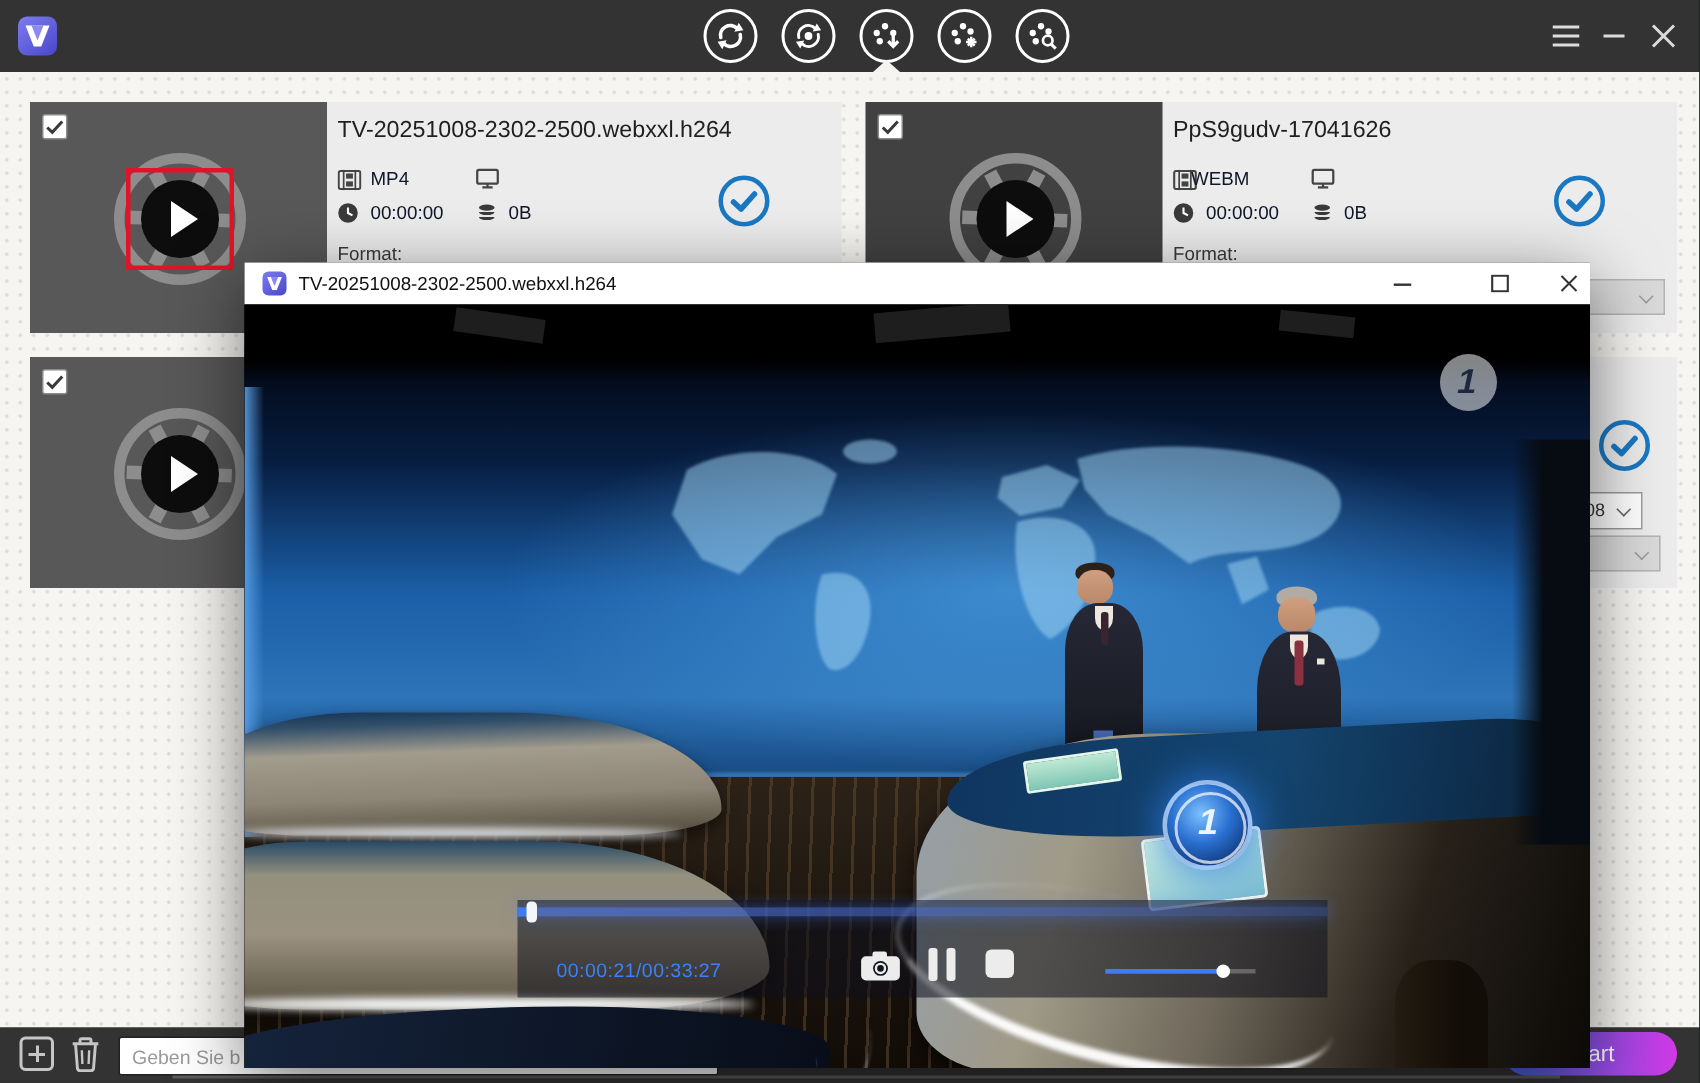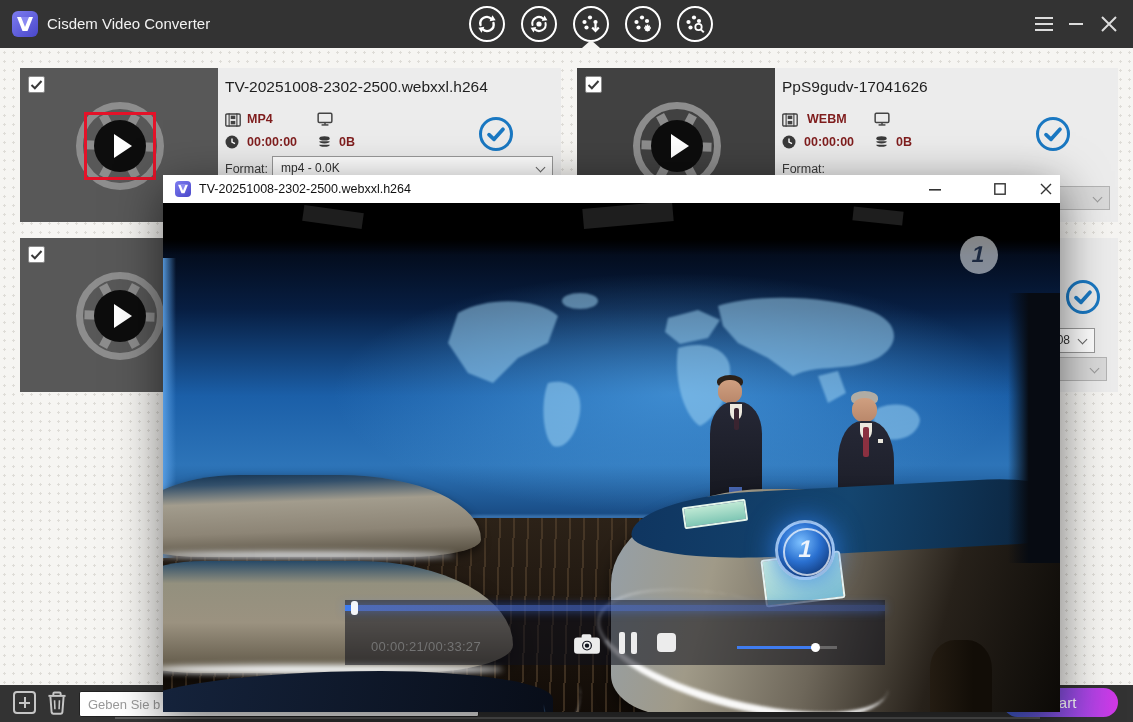--- a/index.html
+++ b/index.html
@@ -32,21 +32,21 @@
   .cb { position:absolute; left:8px; top:8px; width:17px; height:17px; background:#fff;
       border:1px solid #8a8a8a; border-radius:2px; }
   .reel { position:absolute; left:56px; top:34px; width:88px; height:88px; border:7px solid #8d8d8d; border-radius:50%; }
   .spk { position:absolute; left:32px; top:2px; width:9px; height:70px; background:#8d8d8d; }
   .play { position:absolute; left:74px; top:52px; width:52px; height:52px; background:#0d0d0d; border-radius:50%; }
   .play::after { content:""; position:absolute; left:20px; top:14px;
       border-left:18px solid #fff; border-top:12px solid transparent; border-bottom:12px solid transparent; }
   .redbox { position:absolute; left:64px; top:44px; width:72px; height:68px; border:3px solid #e41228; }
   .card-title { position:absolute; left:205px; top:10px; font-size:15.5px; color:#1f1f1f; white-space:nowrap; }
   .mico { position:absolute; width:16px; height:14px; }
-  .mtxt { position:absolute; font-size:12.5px; color:#7f1d1d;font-weight:bold; }
+  .mtxt { position:absolute; font-size:12.5px; color:#0f172a; }
   .fmt-label { position:absolute; left:205px; font-size:12.5px; color:#3a3a3a; }
   .select { position:absolute; height:25px; background:#fff; border:1px solid #999;
       font-size:12px; color:#333; line-height:23px; padding:0 24px 0 8px; overflow:hidden; white-space:nowrap; }
   .select.disabled { background:#d9d9d9; border-color:#b3b3b3; }
   .chev { position:absolute; right:8px; top:7px; width:7px; height:7px;
       border-right:1.6px solid #666; border-bottom:1.6px solid #666; transform:rotate(45deg); }
   .select.disabled .chev { border-color:#9a9a9a; }
   .bigcheck { position:absolute; width:34px; height:34px; border:3px solid #1a78c2; border-radius:50%; }
 
   
@@ -150,21 +150,21 @@
       border-radius:18% 18% 8% 8%; }
   .paper { position:absolute; background:#ebe7dd; }
   
   .overlay { position:absolute; left:182px; top:397px; width:540px; height:65px;
       background:rgba(14,17,27,.55); }
   .seek-track { position:absolute; left:0; top:5px; width:540px; height:6px;
       background:linear-gradient(90deg, rgba(80,125,245,.65), rgba(70,110,220,.35));
       box-shadow:0 0 10px rgba(70,130,255,.5); }
   .seek-handle { position:absolute; left:6px; top:-4px; width:7px; height:14px; background:#f4f6fa; border-radius:3px; }
   .seek-fill { position:absolute; left:0; top:0; width:6px; height:6px; background:#3f7cf0; }
-  .time { position:absolute; left:26px; top:39px; font-size:13px; color:#737373; letter-spacing:.3px; }
+  .time { position:absolute; left:26px; top:39px; font-size:13px; color:#3b82f6; letter-spacing:.3px; }
   .cam { position:absolute; left:228px; top:33px; width:28px; height:22px; }
   .pausebtn { position:absolute; left:274px; top:32px; width:18px; height:22px; }
   .pausebtn::before, .pausebtn::after { content:""; position:absolute; top:0; width:6px; height:22px;
       background:#ececec; border-radius:2px; }
   .pausebtn::before { left:0; } .pausebtn::after { right:0; }
   .stopbtn { position:absolute; left:312px; top:33px; width:19px; height:19px; background:#ececec; border-radius:4px; }
   .vol-track { position:absolute; left:392px; top:46px; width:100px; height:3px; background:rgba(255,255,255,.25); }
   .vol-fill { position:absolute; left:0; top:0; height:3px; width:78px; background:#3f7cf0; }
   .vol-handle { position:absolute; left:74px; top:-3px; width:9px; height:9px; background:#fff; border-radius:50%; }
 </style>
@@ -173,21 +173,20 @@
 
 <div class="screen">
 
   <div class="titlebar">
     <div class="app-logo">
       <svg viewBox="0 0 26 26">
           <polygon points="5,6 21,6 15.5,20 10.5,20" fill="#fff"></polygon>
           <polygon points="9,6 17,6 13,16" fill="#8b8af2"></polygon>
         </svg>
     </div>
-    <div class="app-title">Cisdem Video Converter</div>
 
     <div class="tb-icon" style="left:469px">
       <svg viewBox="0 0 24 24" width="24" height="24">
           <path d="M5.5,13 A6.5,6.5 0 0 1 16.5,7" fill="none" stroke="#fff" stroke-width="2.4" stroke-linecap="round"></path>
           <polygon points="17.5,3.2 20.6,8.2 14.6,9.2" fill="#fff"></polygon>
           <path d="M18.5,11 A6.5,6.5 0 0 1 7.5,17" fill="none" stroke="#fff" stroke-width="2.4" stroke-linecap="round"></path>
           <polygon points="6.5,20.8 3.4,15.8 9.4,14.8" fill="#fff"></polygon>
         </svg>
     </div>
     <div class="tb-icon" style="left:521px">
@@ -290,23 +289,20 @@
           <path d="M1.4,5.8 a5.6,2.2 0 0 0 11.2,0" fill="#3a3a3a"></path>
           <path d="M1.4,9.4 a5.6,2.2 0 0 0 11.2,0" fill="#3a3a3a"></path>
         </svg>
       <span class="mtxt" style="left:319px; top:67px">0B</span>
       <div class="bigcheck" style="left:459px; top:49px">
         <svg width="28" height="28" viewBox="0 0 24 24">
             <path d="M6,12.6 L10.3,16.6 L18,8" stroke="#1a78c2" stroke-width="3.2" fill="none" stroke-linecap="round" stroke-linejoin="round"></path>
           </svg>
       </div>
       <span class="fmt-label" style="top:94px">Format:</span>
-      <div class="select" style="left:252px; top:88px; width:281px">
-        <span>mp4 - 0.0K</span><span class="chev"></span>
-      </div>
       <div class="select disabled" style="left:252px; top:118px; width:281px; height:24px">
         <span class="chev"></span>
       </div>
     </div>
 
     <div class="card" style="left:577px; top:20px">
       <div class="thumb dark">
         <div class="reel">
           <div class="spk" style="transform:rotate(28deg)"></div>
           <div class="spk" style="transform:rotate(92deg)"></div>
@@ -320,21 +316,21 @@
         </div>
       </div>
       <div class="card-title">PpS9gudv-17041626</div>
       <svg class="mico" style="left:205px; top:45px" viewBox="0 0 14 12">
           <rect x="0.7" y="0.7" width="12.6" height="10.6" rx="1" fill="none" stroke="#444" stroke-width="1.2"></rect>
           <line x1="3.6" y1="0" x2="3.6" y2="12" stroke="#444"></line>
           <line x1="10.4" y1="0" x2="10.4" y2="12" stroke="#444"></line>
           <rect x="5" y="2.2" width="4" height="3" fill="#444"></rect>
           <rect x="5" y="6.8" width="4" height="3" fill="#444"></rect>
         </svg>
-      <span class="mtxt" style="left:230px; top:44px">WEBM</span>
+      <span class="mtxt" style="left:217px; top:44px">WEBM</span>
       <svg class="mico" style="left:297px; top:44px" viewBox="0 0 14 12">
           <rect x="1" y="1" width="12" height="8" rx="1" fill="none" stroke="#444" stroke-width="1.3"></rect>
           <line x1="4" y1="11.2" x2="10" y2="11.2" stroke="#444" stroke-width="1.3"></line>
           <line x1="7" y1="9" x2="7" y2="11" stroke="#444" stroke-width="1.3"></line>
         </svg>
       <svg class="mico" style="left:205px; top:67px; width:14px" viewBox="0 0 14 14">
           <circle cx="7" cy="7" r="6.5" fill="#3a3a3a"></circle>
           <path d="M7,3.4 V7 L10,8.6" stroke="#fff" stroke-width="1.4" fill="none"></path>
         </svg>
       <span class="mtxt" style="left:227px; top:67px">00:00:00</span>

